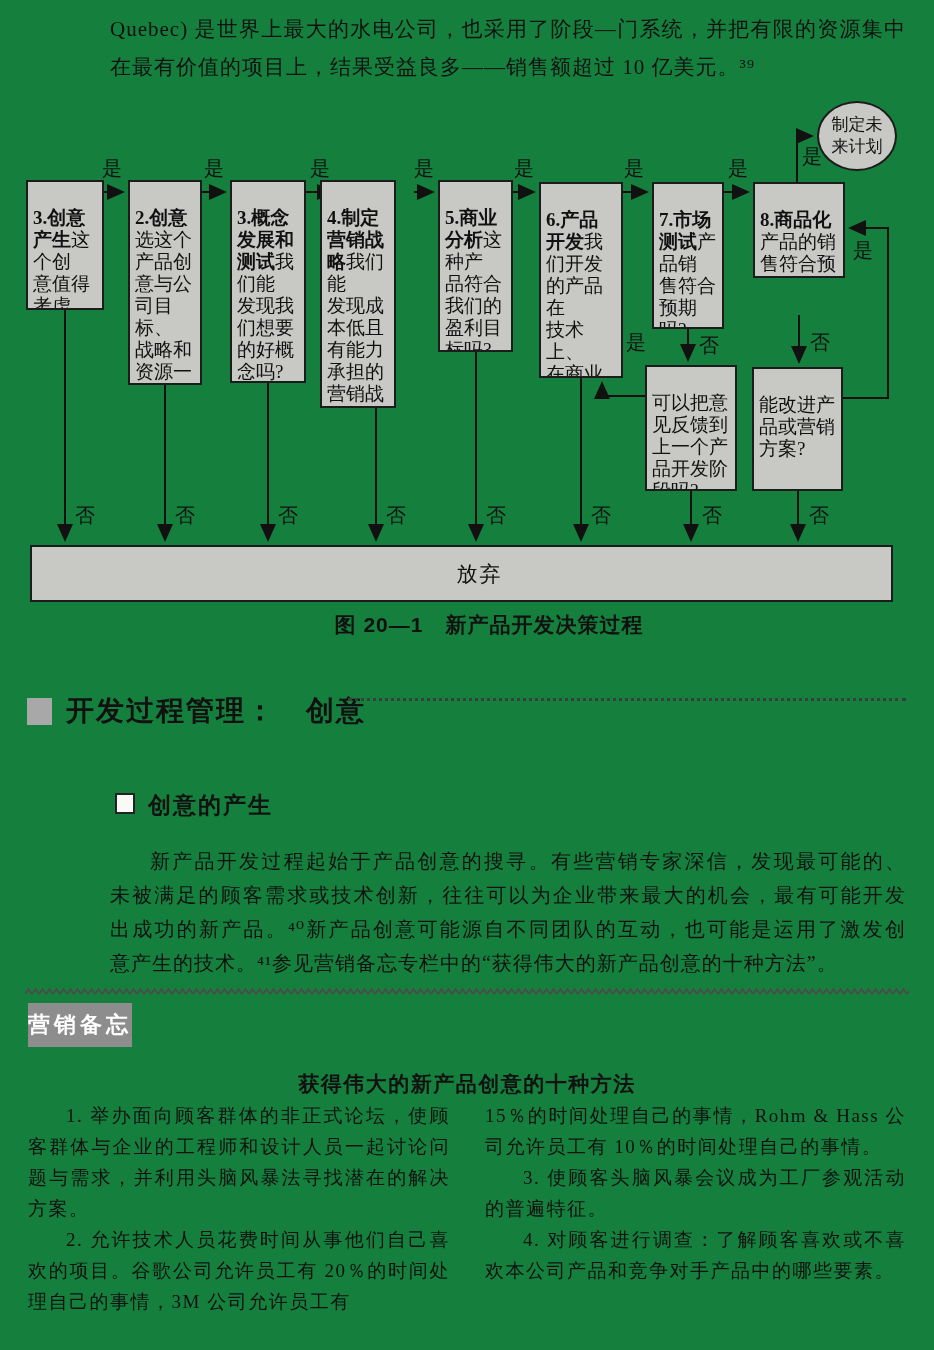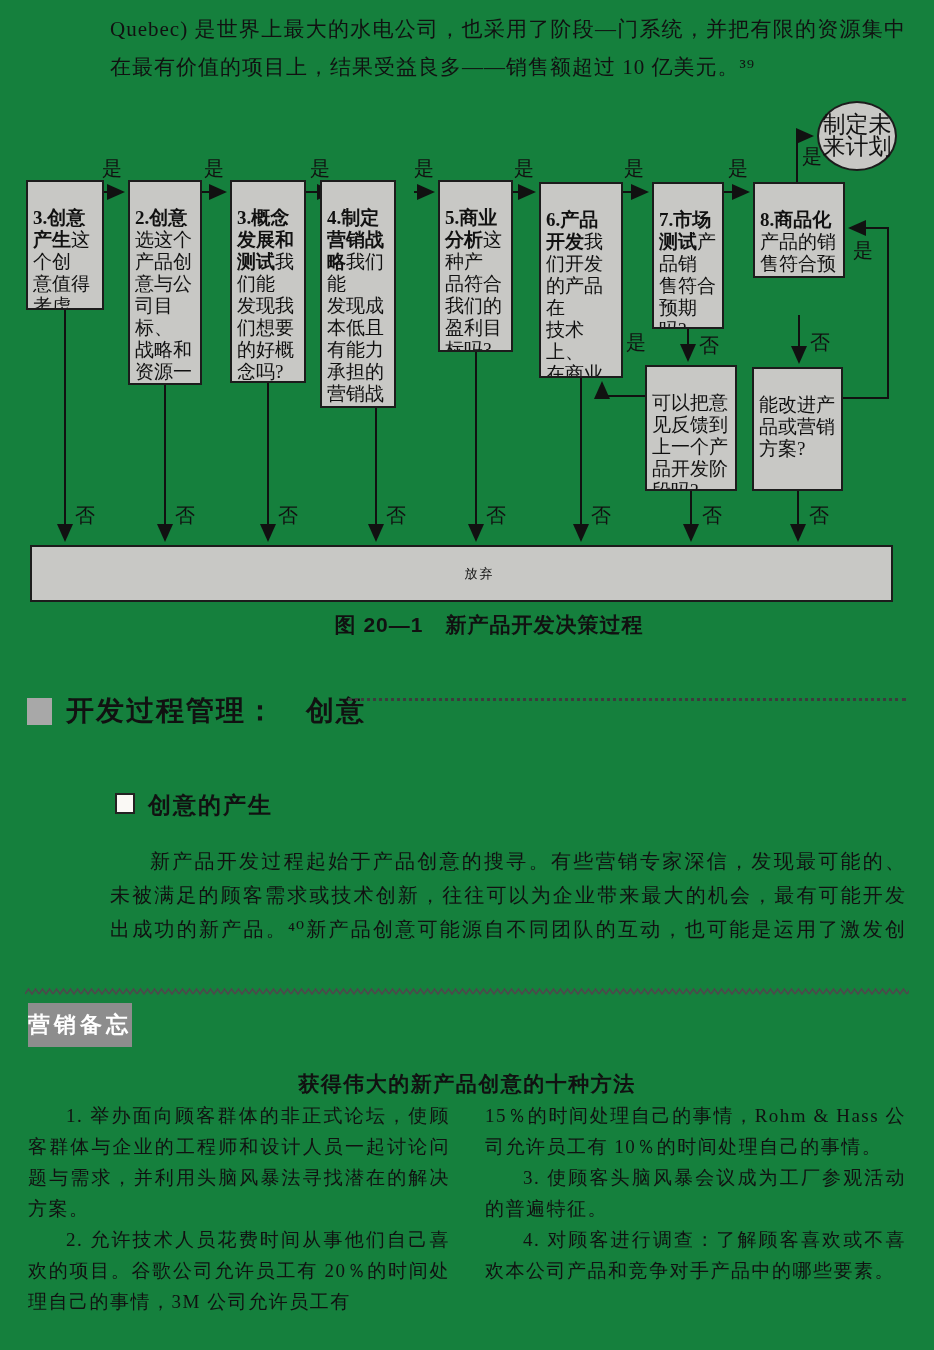--- a/index.html
+++ b/index.html
@@ -17,26 +17,26 @@
     position:absolute;box-sizing:border-box;
     background:#c8c8c5;border:2px solid #1c1c1c;
     padding:3px 5px;font-size:19px;line-height:22px;
     white-space:pre-line;overflow:hidden;
   }
   .fbox .ttl{font-weight:bold;}
   .ellipse{
     position:absolute;box-sizing:border-box;background:#c8c8c5;
     border:2px solid #1c1c1c;border-radius:50%;
     display:flex;align-items:center;justify-content:center;
-    font-size:23px;line-height:22px;white-space:pre-line;text-align:center;
+    font-size:17px;line-height:22px;white-space:pre-line;text-align:center;
   }
   .bar{
     position:absolute;box-sizing:border-box;background:#c8c8c5;
     border:2px solid #1c1c1c;display:flex;align-items:center;justify-content:center;
-    font-size:13px;letter-spacing:2px;padding-left:36px;
+    font-size:21px;letter-spacing:2px;padding-left:36px;
   }
   .lbl{position:absolute;font-size:20px;line-height:20px;}
   .caption{position:absolute;left:0;width:934px;text-align:center;
     font-family:"Liberation Sans","DejaVu Sans",sans-serif;
     font-weight:bold;font-size:21px;letter-spacing:1px;padding-left:22px;}
   svg.overlay{position:absolute;left:0;top:0;pointer-events:none;}
   
   .h1-bullet{position:absolute;background:#a8a8a8;}
   .h1{
     position:absolute;font-family:"Liberation Sans","DejaVu Sans",sans-serif;
@@ -218,20 +218,21 @@
   <div class="h1-bullet" style="left:27px;top:698px;width:25px;height:27px;"></div>
   <div class="h1" style="left:66px;top:692px;">开发过程管理：　创意</div>
   <div class="dotline" style="left:348px;top:698px;width:558px;"></div>
 
   <div class="h2-bullet" style="left:115px;top:793px;width:20px;height:21px;"></div>
   <div class="h2" style="left:148px;top:790px;">创意的产生</div>
 
   <div class="body-line just" style="left:110px;top:880px;width:796px;">未被满足的顾客需求或技术创新，往往可以为企业带来最大的机会，最有可能开发</div>
   <div class="body-line just" style="left:150px;top:846px;width:756px;">新产品开发过程起始于产品创意的搜寻。有些营销专家深信，发现最可能的、</div>
   <div class="body-line just" style="left:110px;top:914px;width:796px;">出成功的新产品。⁴⁰新产品创意可能源自不同团队的互动，也可能是运用了激发创</div>
+  <div class="body-line" style="left:110px;top:948px;width:796px;">意产生的技术。⁴¹参见营销备忘专栏中的“获得伟大的新产品创意的十种方法”。</div>
 
   <svg class="abs" style="left:25px;top:985px;" width="884" height="12">
     <defs>
       <pattern id="zz" width="14" height="12" patternUnits="userSpaceOnUse">
         <path d="M0 9 L3.5 4 L7 9 L10.5 4 L14 9" stroke="#4a4a4a" stroke-width="1.8" fill="none"></path>
       </pattern>
     </defs>
     <rect width="884" height="12" fill="url(#zz)"></rect>
   </svg>
 

